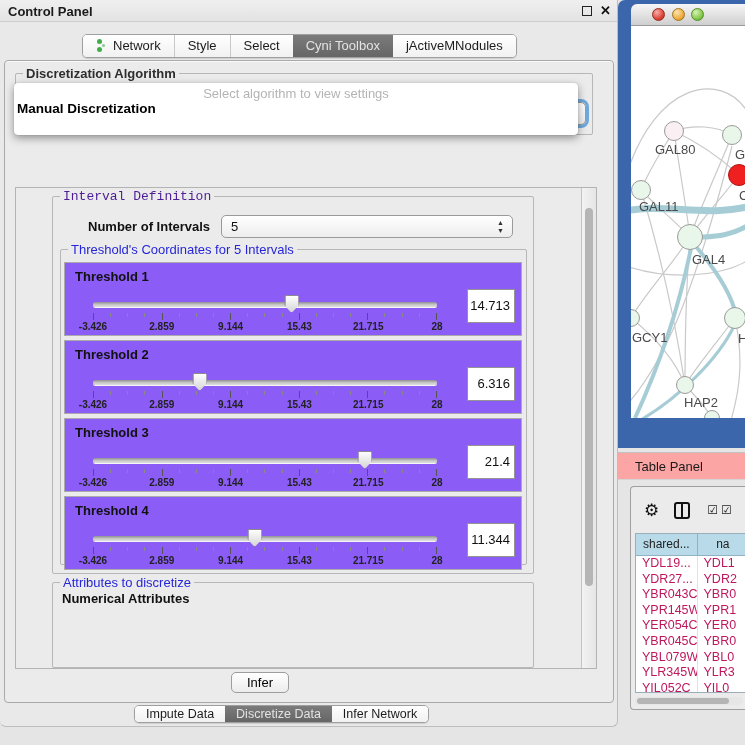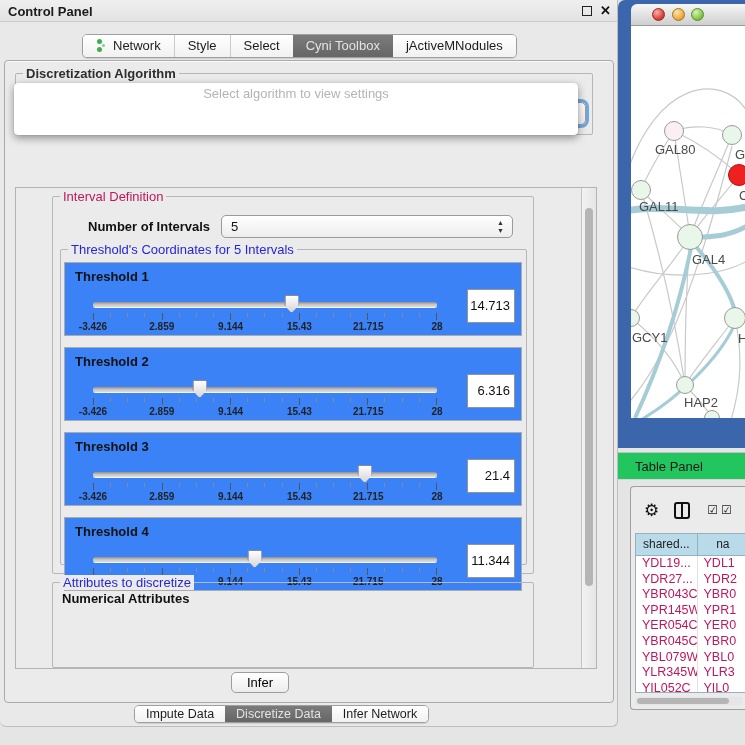--- a/index.html
+++ b/index.html
@@ -35,21 +35,21 @@
   
   .main-panel { position:absolute; left:4px; top:60px; width:610px; height:643px;
     background:#ebebeb; border:1px solid #a9a9a9; border-radius:4px;
     box-shadow:inset 0 1px 0 #fafafa; }
 
   
   .group { position:absolute; border:1px solid #b7b7b7; border-radius:2px; }
   .gtitle { position:absolute; top:-8px; left:7px; background:#ebebeb; padding:0 3px;
     font-size:13px; line-height:15px; color:#111; white-space:nowrap; }
   .gtitle.bold { font-weight:bold; color:#2e2e2e; }
-  .gtitle.green { color:#be185d; }
+  .gtitle.green { color:#4c1d95;font-family:Liberation Mono, monospace; }
   .gtitle.blue { color:#2626d8; }
 
   
   .combo { position:absolute; height:23px; background:linear-gradient(#ffffff,#ededed);
     border:1px solid #9a9a9a; border-radius:5px; line-height:21px; padding-left:9px;
     font-size:13px; color:#111; }
   .combo .spinner { position:absolute; right:7px; top:3px; width:9px; display:flex;
     flex-direction:column; align-items:center; line-height:8px; font-size:7px; color:#333; }
   .combo.focused { box-shadow:0 0 0 3px #6fa8dc; }
 
@@ -73,22 +73,22 @@
   .vthumb { position:absolute; left:3px; top:20px; width:8px; height:378px;
     background:#b5b5b5; border-radius:5px; }
 
   .group.interval { left:36px; top:8px; width:482px; height:378px; }
   .noi-label { position:absolute; left:35px; top:22px; font-weight:bold; font-size:13px; }
   .noi-combo { left:168px; top:18px; width:292px; }
 
   .group.thresh { left:7px; top:52px; width:467px; height:316px; }
   .tlist { position:absolute; left:3px; top:12px; width:458px; }
 
-  .tpanel { position:relative; width:458px; height:74px; margin-bottom:11px;
-    border:1px solid #ababab; background:#3b82f6; }
+  .tpanel { position:relative; width:458px; height:74px; margin-bottom:4px;
+    border:1px solid #ababab; background:#8b5cf6; }
   .t-label { position:absolute; left:10px; top:6px; font-weight:bold; font-size:13px; }
   .slider-zone { position:absolute; left:28px; top:28px; width:344px; height:44px; }
   .track { position:absolute; left:0; top:11px; width:100%; height:5px; border-radius:3px;
     background:linear-gradient(#8f8f8f,#c9c9c9 55%,#dedede); box-shadow:0 1px 0 #f5f5f5; }
   .thumb { position:absolute; top:4px; width:15px; height:18px; transform:translateX(-50%);
     background:linear-gradient(#fefefe,#d6d6d6); border:1px solid #8a8a8a;
     clip-path:polygon(8% 0, 92% 0, 100% 12%, 100% 55%, 50% 100%, 0 55%, 0 12%); }
   .ticks { position:absolute; left:0; top:22px; width:100%; display:flex; justify-content:space-between; }
   .tick { width:1px; height:4px; background:#8a8a8a; }
   .tick.major { height:7px; background:#555; }
@@ -119,21 +119,21 @@
   .tl.red    { left:21px; background:radial-gradient(circle at 35% 30%, #f7b0a8, #dd4338 62%, #a82a1e); border:1px solid #98291e; }
   .tl.yellow { left:41px; background:radial-gradient(circle at 35% 30%, #fce4ae, #eeac3d 62%, #c3831d); border:1px solid #a3761d; }
   .tl.green  { left:60px; background:radial-gradient(circle at 35% 30%, #d9f2b4, #83c84e 62%, #579d2a); border:1px solid #568f22; }
   .net-canvas { position:absolute; left:13px; top:26px; width:114px; height:392px; background:#ffffff; overflow:hidden; }
   .net-canvas svg { position:absolute; left:0; top:0; }
   .node { position:absolute; border-radius:50%; border:1px solid #9a9a9a; transform:translate(-50%,-50%); }
   .nlabel { position:absolute; font-size:13px; color:#4a4a4a; white-space:nowrap; }
 
   
   .tp-titlebar { position:absolute; left:618px; top:452px; width:127px; height:28px;
-    background:#22c55e; border-top:1px solid #c2c2c2; border-bottom:1px solid #d5d5d5; }
+    background:#fca5a5; border-top:1px solid #c2c2c2; border-bottom:1px solid #d5d5d5; }
   .tp-title { position:absolute; left:17px; top:6px; font-size:13px; color:#1a1a1a; }
   .tp-frame { position:absolute; left:630px; top:486px; width:115px; height:224px;
     background:#ebebeb; border:1px solid #9f9f9f; border-right:none; border-radius:4px 0 0 4px; }
   .tp-toolbar { position:absolute; left:0; top:8px; width:100%; height:30px; display:flex; align-items:center; }
   .gear-icon { font-family:"DejaVu Sans",sans-serif; font-size:17px; color:#111; margin-left:13px; line-height:18px; }
   .split-icon { width:16px; height:17px; border:2px solid #111; border-radius:3px; margin-left:15px; position:relative; }
   .split-icon::after { content:""; position:absolute; left:5px; top:0; width:2px; height:13px; background:#111; }
   .cb-icon { font-family:"DejaVu Sans",sans-serif; font-size:12px; color:#222; margin-left:3px; line-height:12px; }
   .cb-icon.first { margin-left:17px; }
   .tp-table { position:absolute; left:4px; top:46px; width:115px; height:160px; overflow:hidden;
@@ -183,20 +183,21 @@
 
     <div class="group algo">
       <span class="gtitle bold">Discretization Algorithm</span>
       <div class="combo focused algo-combo">
         <span class="spinner">▲<br>▼</span>
       </div>
     </div>
 
     <div class="popup">
       <div class="pp-placeholder">Select algorithm to view settings</div>
+      <div class="pp-item bold">Manual Discretization</div>
     </div>
 
 
     <div class="scrollpane">
       <div class="group interval">
         <span class="gtitle green">Interval Definition</span>
         <span class="noi-label">Number of Intervals</span>
         <div class="combo noi-combo">
           <span>5</span>
           <span class="spinner">▲<br>▼</span>

